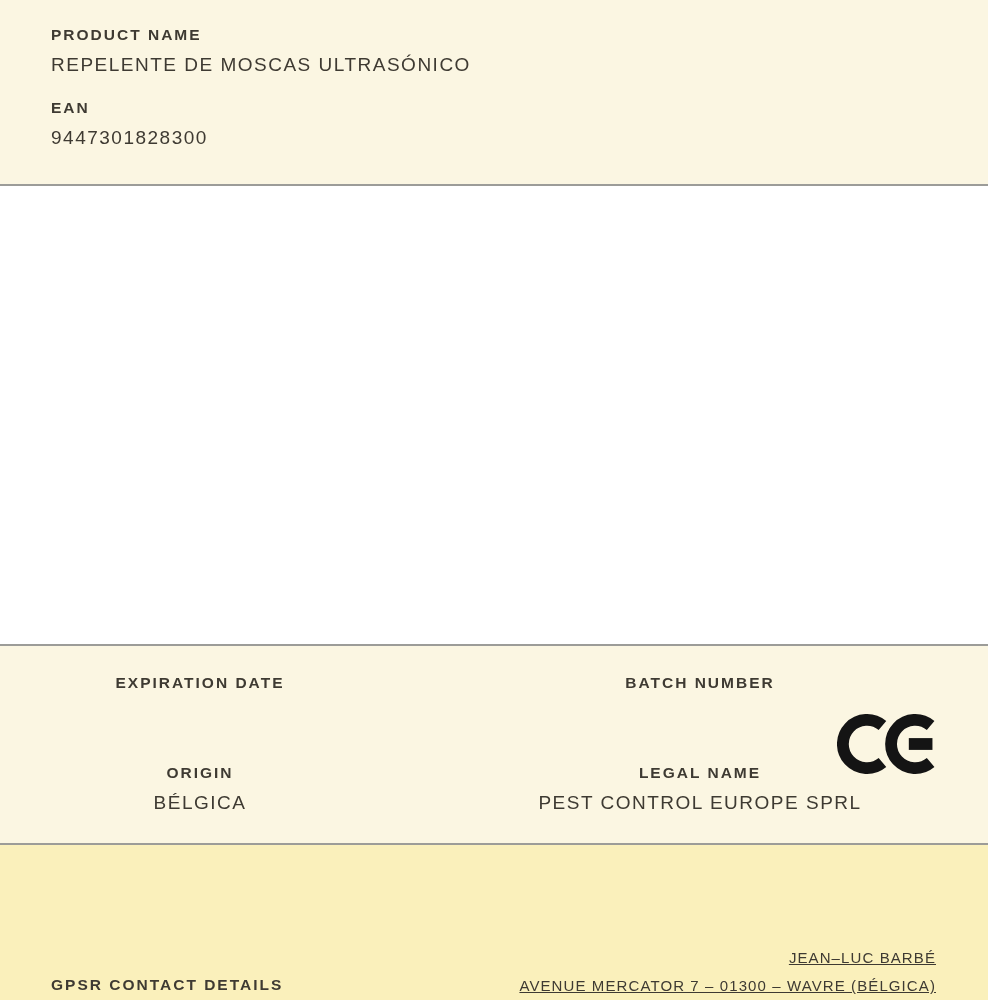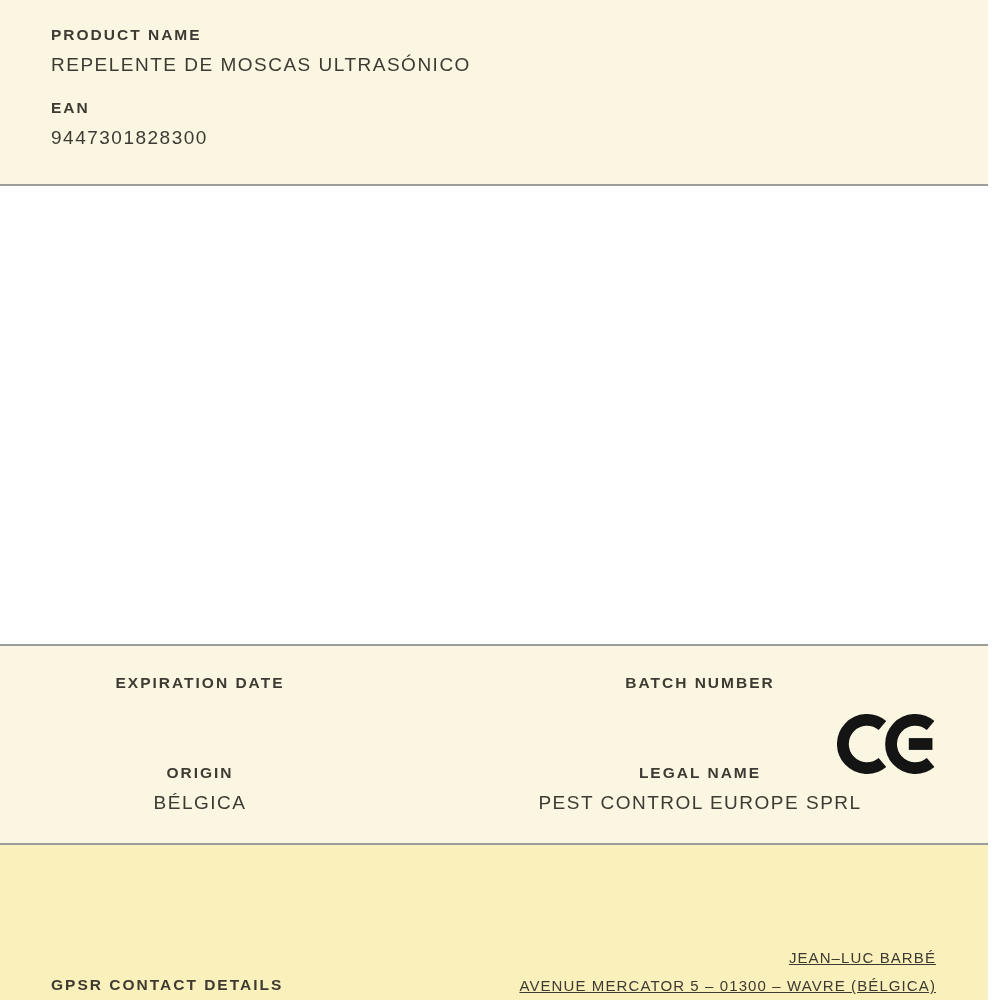--- a/index.html
+++ b/index.html
@@ -129,17 +129,17 @@
       <path d="M 50 14.7 A 26.5 26.5 0 1 0 50 55.3" stroke="#141414" stroke-width="13" fill="none"></path>
       <path d="M 103 14.7 A 26.5 26.5 0 1 0 103 55.3" stroke="#141414" stroke-width="13" fill="none"></path>
       <path d="M 79 35 L 105 35" stroke="#141414" stroke-width="13" fill="none"></path>
     </svg>
   </section>
 
   <section class="sec sec-contact">
     <div class="gpsr-label">GPSR CONTACT DETAILS</div>
     <div class="contact-lines">
       <div class="contact-line">JEAN–LUC BARBÉ</div>
-      <div class="contact-line">AVENUE MERCATOR 5 – 01300 – WAVRE (BÉLGICA)</div>
+      <div class="contact-line">AVENUE MERCATOR 7 – 01300 – WAVRE (BÉLGICA)</div>
     </div>
   </section>
 
 </div>
 
 </body></html>

